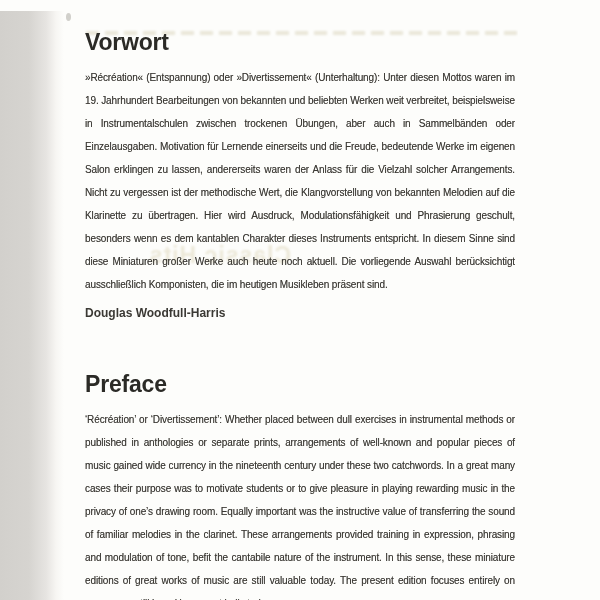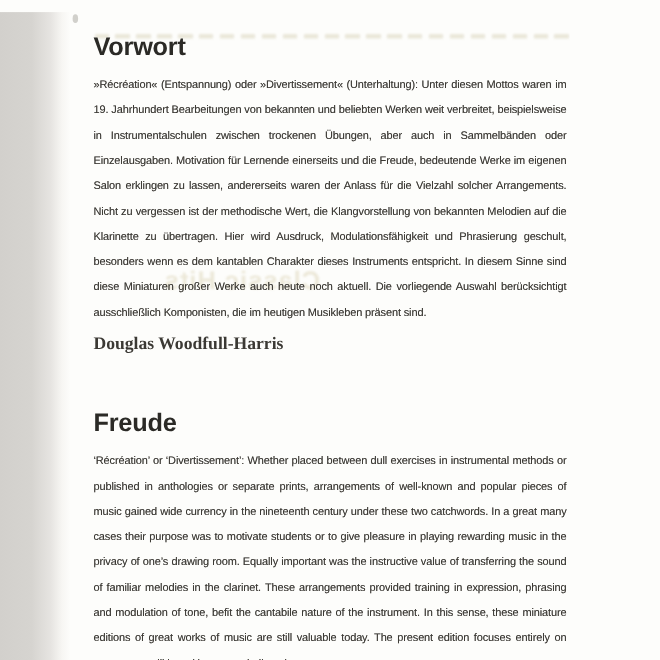--- a/index.html
+++ b/index.html
@@ -75,25 +75,24 @@
     margin: 0;
     font-size: 10px;
     line-height: 23px;
     letter-spacing: -0.12px;
     text-align: justify;
     color: #3b3934;
     text-shadow: 0 0 0.4px rgba(59,57,52,0.55);
   }
   .signature {
     margin: 10px 0 0 0;
-    font-size: 16px;
+    font-size: 12px;
     line-height: 14px;
     font-weight: bold;
     color: #3b3934;
-    font-family: Liberation Serif, serif;
   }
   .section-en {
     margin-top: 53px;
   }
 </style>
 </head>
 <body>
 
 <div class="page">
 
@@ -105,19 +104,19 @@
 
   <div class="content">
 
     <div class="section-de">
       <h1 class="section-heading">Vorwort</h1>
       <p class="body-text">»Récréation« (Entspannung) oder »Divertissement« (Unterhaltung): Unter diesen Mottos waren im 19. Jahrhundert Bearbeitungen von bekannten und beliebten Werken weit verbreitet, beispielsweise in Instrumentalschulen zwischen trockenen Übungen, aber auch in Sammelbänden oder Einzelausgaben. Motivation für Lernende einerseits und die Freude, bedeutende Werke im eigenen Salon erklingen zu lassen, andererseits waren der Anlass für die Vielzahl solcher Arrangements. Nicht zu vergessen ist der methodische Wert, die Klangvorstellung von bekannten Melodien auf die Klarinette zu übertragen. Hier wird Ausdruck, Modulationsfähigkeit und Phrasierung geschult, besonders wenn es dem kantablen Charakter dieses Instruments entspricht. In diesem Sinne sind diese Miniaturen großer Werke auch heute noch aktuell. Die vorliegende Auswahl berücksichtigt ausschließlich Komponisten, die im heutigen Musikleben präsent sind.</p>
       <p class="signature">Douglas Woodfull-Harris</p>
     </div>
 
     <div class="section-en">
-      <h1 class="section-heading">Freude</h1>
+      <h1 class="section-heading">Preface</h1>
       <p class="body-text">‘Récréation’ or ‘Divertissement’: Whether placed between dull exercises in instrumental methods or published in anthologies or separate prints, arrangements of well-known and popular pieces of music gained wide currency in the nineteenth century under these two catchwords. In a great many cases their purpose was to motivate students or to give pleasure in playing rewarding music in the privacy of one’s drawing room. Equally important was the instructive value of transferring the sound of familiar melodies in the clarinet. These arrangements provided training in expression, phrasing and modulation of tone, befit the cantabile nature of the instrument. In this sense, these miniature editions of great works of music are still valuable today. The present edition focuses entirely on composers still heard in concert halls today.</p>
       <p class="signature">Douglas Woodfull-Harris</p>
     </div>
 
   </div>
 </div>
 
 </body></html>

